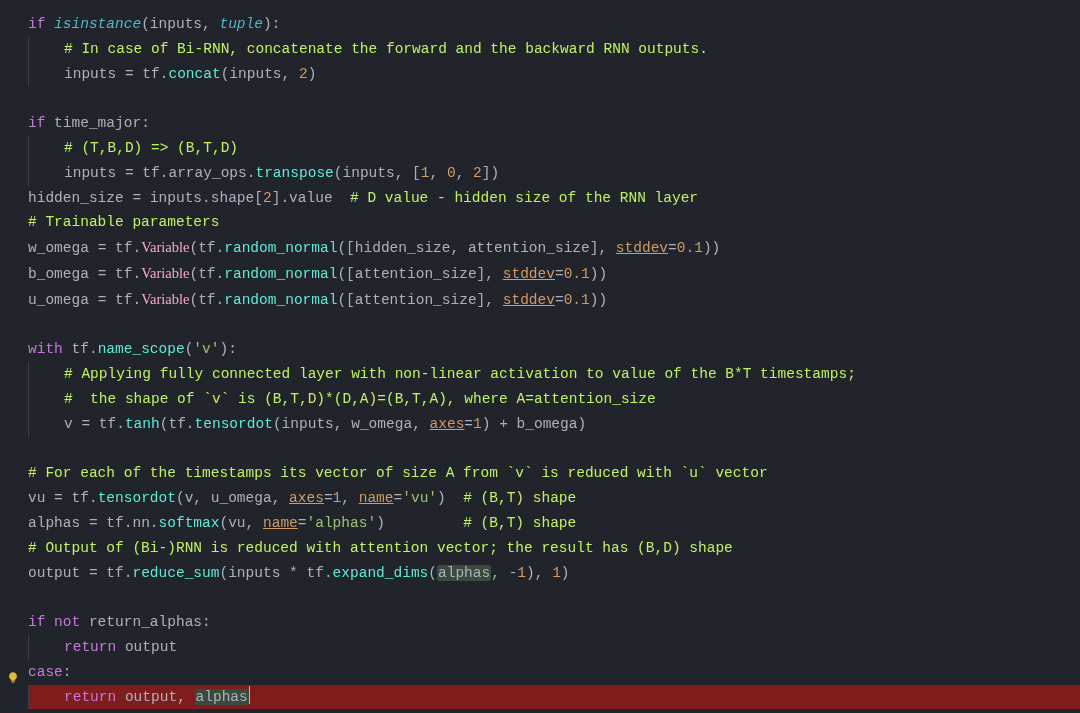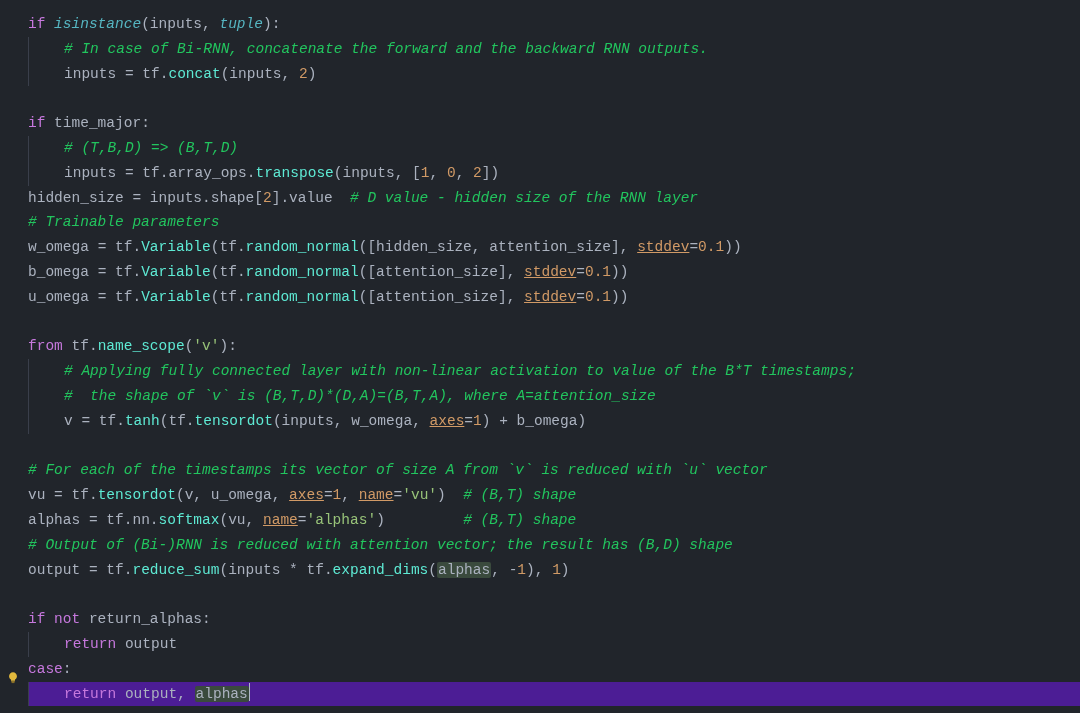--- a/index.html
+++ b/index.html
@@ -11,60 +11,60 @@
     font-size: 14.5px;
     line-height: 24.8px;
     color: #abb2bf;
     overflow: hidden;
     position: relative;
     padding: 12px 0 0 28px;
   }
   .line { white-space: pre; display: block; }
   .kw { color: #c678dd; }
   .fn { color: #5eead4; }
-  .fn2 { color: #5eead4; }
+  .fn2 { color: #f9a8d4; font-family: Liberation Serif, serif; }
   .id { color: #abb2bf; }
-  .cm { color: #22c55e; font-style: italic; }
+  .cm { color: #bef264; }
   .st { color: #98c379; }
   .nu { color: #d19a66; }
   .pa { color: #d19a66; text-decoration: underline; }
   .op { color: #abb2bf; }
   .bi { color: #56b6c2; font-style: italic; }
   .hl { background: #3a4a3d; border-radius: 2px; padding: 0 1px; }
   .cursor { display:inline-block; width:1px; height:18px; background:#aeb7c5; vertical-align:-3px; margin-left:0px;}
   .guide { border-left: 1px solid #3a3f4b; }
   .indent { display:inline-block; width:36px; }
   .bulb {
     position: absolute;
     left: 6px;
     bottom: 28px;
     width: 14px;
     height: 14px;
   }
   .bulb svg { display:block; }
-  .currline { background: #4c1d95; display:block; width:100%; }
+  .currline { background: #7f1d1d; display:block; width:100%; }
 </style>
 </head>
 <body>
 
 <div id="editor">
     <span class="line"><span class="kw">if </span><span class="bi">isinstance</span><span class="id">(inputs</span><span class="op">,</span><span class="bi"> tuple</span><span class="id">):</span></span>
     <span class="line"><span class="indent guide">    </span><span class="cm"># In case of Bi-RNN, concatenate the forward and the backward RNN outputs.</span></span>
     <span class="line"><span class="indent guide">    </span><span class="id">inputs </span><span class="op">=</span><span class="id"> tf</span><span class="op">.</span><span class="fn">concat</span><span class="id">(inputs</span><span class="op">,</span><span class="id"> </span><span class="nu">2</span><span class="id">)</span></span>
     <span class="line">&nbsp;</span>
     <span class="line"><span class="kw">if </span><span class="id">time_major</span><span class="id">:</span></span>
     <span class="line"><span class="indent guide">    </span><span class="cm"># (T,B,D) =&gt; (B,T,D)</span></span>
     <span class="line"><span class="indent guide">    </span><span class="id">inputs </span><span class="op">=</span><span class="id"> tf</span><span class="op">.</span><span class="id">array_ops</span><span class="op">.</span><span class="fn">transpose</span><span class="id">(inputs</span><span class="op">,</span><span class="id"> [</span><span class="nu">1</span><span class="op">,</span><span class="id"> </span><span class="nu">0</span><span class="op">,</span><span class="id"> </span><span class="nu">2</span><span class="id">])</span></span>
     <span class="line"><span class="id">hidden_size </span><span class="op">=</span><span class="id"> inputs</span><span class="op">.</span><span class="id">shape</span><span class="id">[</span><span class="nu">2</span><span class="id">]</span><span class="op">.</span><span class="id">value  </span><span class="cm"># D value - hidden size of the RNN layer</span></span>
     <span class="line"><span class="cm"># Trainable parameters</span></span>
     <span class="line"><span class="id">w_omega </span><span class="op">=</span><span class="id"> tf</span><span class="op">.</span><span class="fn2">Variable</span><span class="id">(tf</span><span class="op">.</span><span class="fn">random_normal</span><span class="id">([hidden_size</span><span class="op">,</span><span class="id"> attention_size]</span><span class="op">,</span><span class="id"> </span><span class="pa">stddev</span><span class="op">=</span><span class="nu">0.1</span><span class="id">))</span></span>
     <span class="line"><span class="id">b_omega </span><span class="op">=</span><span class="id"> tf</span><span class="op">.</span><span class="fn2">Variable</span><span class="id">(tf</span><span class="op">.</span><span class="fn">random_normal</span><span class="id">([attention_size]</span><span class="op">,</span><span class="id"> </span><span class="pa">stddev</span><span class="op">=</span><span class="nu">0.1</span><span class="id">))</span></span>
     <span class="line"><span class="id">u_omega </span><span class="op">=</span><span class="id"> tf</span><span class="op">.</span><span class="fn2">Variable</span><span class="id">(tf</span><span class="op">.</span><span class="fn">random_normal</span><span class="id">([attention_size]</span><span class="op">,</span><span class="id"> </span><span class="pa">stddev</span><span class="op">=</span><span class="nu">0.1</span><span class="id">))</span></span>
     <span class="line">&nbsp;</span>
-    <span class="line"><span class="kw">from </span><span class="id">tf</span><span class="op">.</span><span class="fn">name_scope</span><span class="id">(</span><span class="st">'v'</span><span class="id">):</span></span>
+    <span class="line"><span class="kw">with </span><span class="id">tf</span><span class="op">.</span><span class="fn">name_scope</span><span class="id">(</span><span class="st">'v'</span><span class="id">):</span></span>
     <span class="line"><span class="indent guide">    </span><span class="cm"># Applying fully connected layer with non-linear activation to value of the B*T timestamps;</span></span>
     <span class="line"><span class="indent guide">    </span><span class="cm">#  the shape of `v` is (B,T,D)*(D,A)=(B,T,A), where A=attention_size</span></span>
     <span class="line"><span class="indent guide">    </span><span class="id">v </span><span class="op">=</span><span class="id"> tf</span><span class="op">.</span><span class="fn">tanh</span><span class="id">(tf</span><span class="op">.</span><span class="fn">tensordot</span><span class="id">(inputs</span><span class="op">,</span><span class="id"> w_omega</span><span class="op">,</span><span class="id"> </span><span class="pa">axes</span><span class="op">=</span><span class="nu">1</span><span class="id">) </span><span class="op">+</span><span class="id"> b_omega)</span></span>
     <span class="line">&nbsp;</span>
     <span class="line"><span class="cm"># For each of the timestamps its vector of size A from `v` is reduced with `u` vector</span></span>
     <span class="line"><span class="id">vu </span><span class="op">=</span><span class="id"> tf</span><span class="op">.</span><span class="fn">tensordot</span><span class="id">(v</span><span class="op">,</span><span class="id"> u_omega</span><span class="op">,</span><span class="id"> </span><span class="pa">axes</span><span class="op">=</span><span class="nu">1</span><span class="op">,</span><span class="id"> </span><span class="pa">name</span><span class="op">=</span><span class="st">'vu'</span><span class="id">)  </span><span class="cm"># (B,T) shape</span></span>
     <span class="line"><span class="id">alphas </span><span class="op">=</span><span class="id"> tf</span><span class="op">.</span><span class="id">nn</span><span class="op">.</span><span class="fn">softmax</span><span class="id">(vu</span><span class="op">,</span><span class="id"> </span><span class="pa">name</span><span class="op">=</span><span class="st">'alphas'</span><span class="id">)         </span><span class="cm"># (B,T) shape</span></span>
     <span class="line"><span class="cm"># Output of (Bi-)RNN is reduced with attention vector; the result has (B,D) shape</span></span>
     <span class="line"><span class="id">output </span><span class="op">=</span><span class="id"> tf</span><span class="op">.</span><span class="fn">reduce_sum</span><span class="id">(inputs </span><span class="op">*</span><span class="id"> tf</span><span class="op">.</span><span class="fn">expand_dims</span><span class="id">(</span><span class="id hl">alphas</span><span class="op">,</span><span class="id"> </span><span class="op">-</span><span class="nu">1</span><span class="id">)</span><span class="op">,</span><span class="id"> </span><span class="nu">1</span><span class="id">)</span></span>
     <span class="line">&nbsp;</span>

